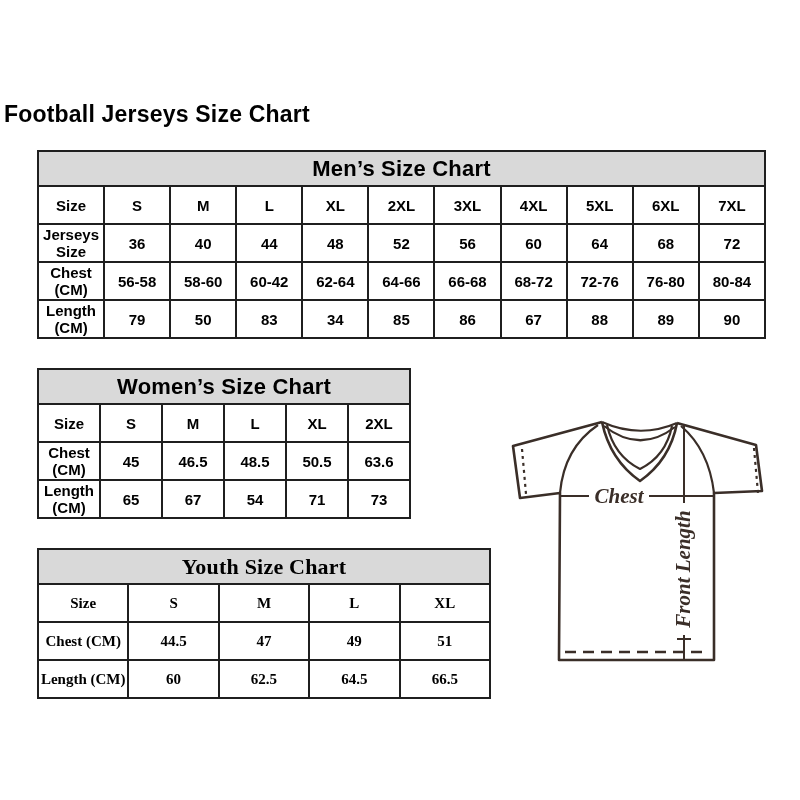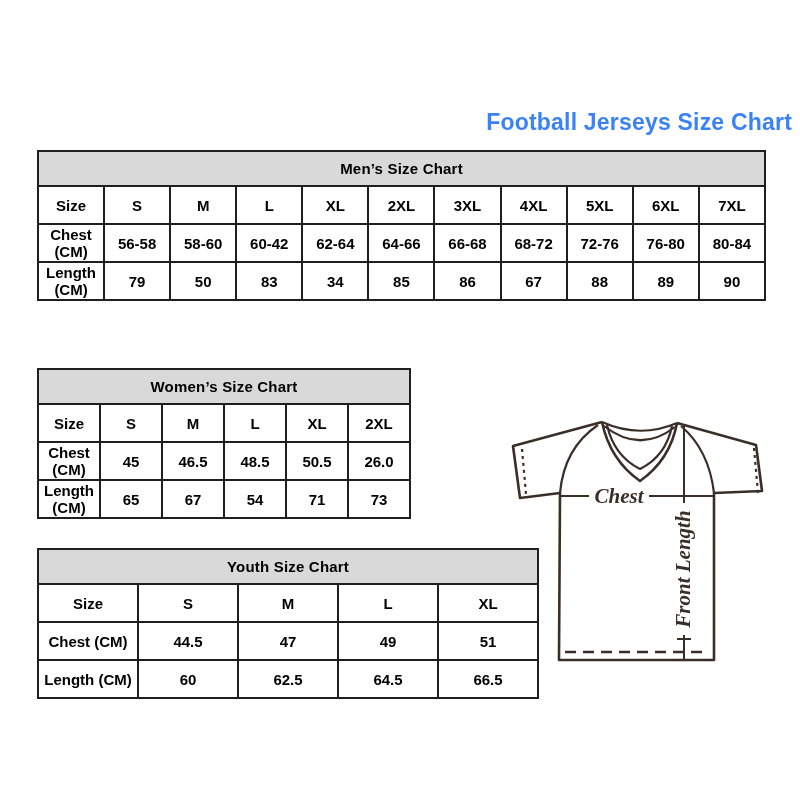--- a/index.html
+++ b/index.html
@@ -1,40 +1,40 @@
 <!DOCTYPE html>
 <html><head>
 <meta charset="utf-8">
 <style>
   html, body { margin:0; padding:0; background:#ffffff; }
   .page {
     position:relative; width:800px; height:800px; background:#ffffff;
     font-family:"Liberation Sans", sans-serif; overflow:hidden;
   }
   .title {
-    position:absolute; top:97px; left:0; width:780px; margin:12px;
-    text-align:right; font-size:23px; font-weight:bold; color:#3b82f6;
+    position:absolute; top:97px; left:0; width:780px; margin:4px;
+    text-align:left; font-size:23px; font-weight:bold; color:#000000;
     letter-spacing:0.2px;
   }
   table.size-table {
     position:absolute; border-collapse:collapse; table-layout:fixed;
     background:#fff;
   }
   table.size-table th, table.size-table td {
     border:2px solid #1f1f1f; text-align:center; vertical-align:middle;
     font-weight:bold; color:#000; padding:0; overflow:hidden;
   }
   table.size-table th {
-    background:#d9d9d9; height:33px; font-size:15px; letter-spacing:0.2px;
+    background:#d9d9d9; height:33px; font-size:22px; letter-spacing:0.2px;
   }
   table.size-table td { height:36px; font-size:15px; }
   table.size-table td:first-child { width:112px; }
   #mens-table   { left:37px; top:150px; width:729px; }
   #womens-table { left:37px; top:368px; width:374px; }
-  #youth-table  { left:37px; top:548px; width:502px; }
+  #youth-table  { left:37px; top:548px; width:454px;font-family:Liberation Serif, serif; }
   .jersey-wrap { position:absolute; left:500px; top:408px; width:280px; height:265px; }
   .jersey-wrap svg { display:block; width:280px; height:265px; }
   .diagram-label {
     font-family:"Liberation Serif", serif; font-style:italic; font-weight:bold;
     font-size:21px;
   }
 </style>
 </head>
 <body>
 
@@ -56,20 +56,33 @@
           <td>L</td>
           <td>XL</td>
           <td>2XL</td>
           <td>3XL</td>
           <td>4XL</td>
           <td>5XL</td>
           <td>6XL</td>
           <td>7XL</td>
         </tr>
         <tr>
+          <td>Jerseys Size</td>
+          <td>36</td>
+          <td>40</td>
+          <td>44</td>
+          <td>48</td>
+          <td>52</td>
+          <td>56</td>
+          <td>60</td>
+          <td>64</td>
+          <td>68</td>
+          <td>72</td>
+        </tr>
+        <tr>
           <td>Chest (CM)</td>
           <td>56-58</td>
           <td>58-60</td>
           <td>60-42</td>
           <td>62-64</td>
           <td>64-66</td>
           <td>66-68</td>
           <td>68-72</td>
           <td>72-76</td>
           <td>76-80</td>
@@ -105,21 +118,21 @@
           <td>L</td>
           <td>XL</td>
           <td>2XL</td>
         </tr>
         <tr>
           <td>Chest (CM)</td>
           <td>45</td>
           <td>46.5</td>
           <td>48.5</td>
           <td>50.5</td>
-          <td>26.0</td>
+          <td>63.6</td>
         </tr>
         <tr>
           <td>Length (CM)</td>
           <td>65</td>
           <td>67</td>
           <td>54</td>
           <td>71</td>
           <td>73</td>
         </tr>
       </tbody>

